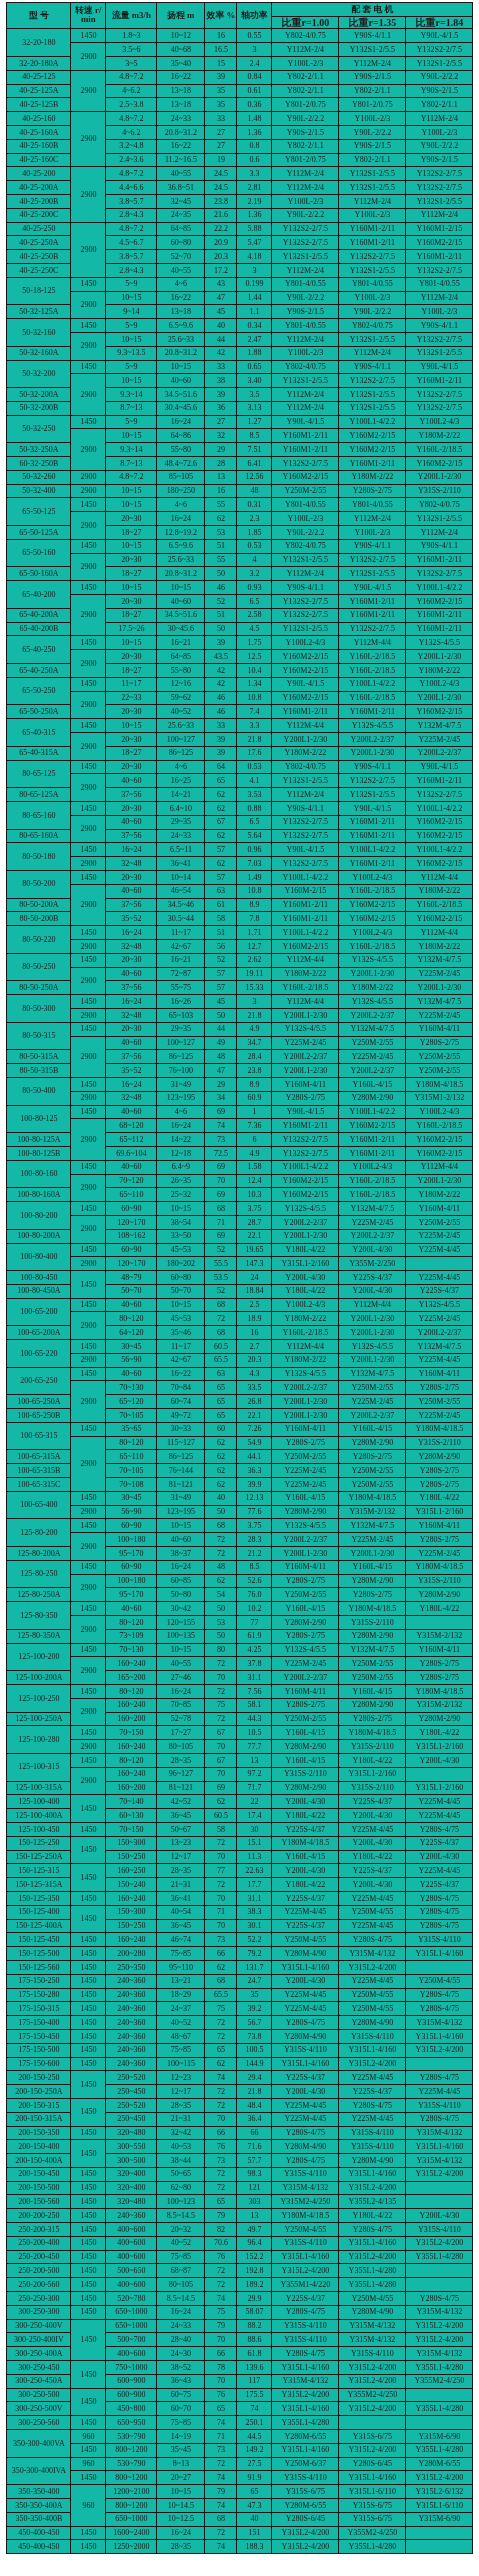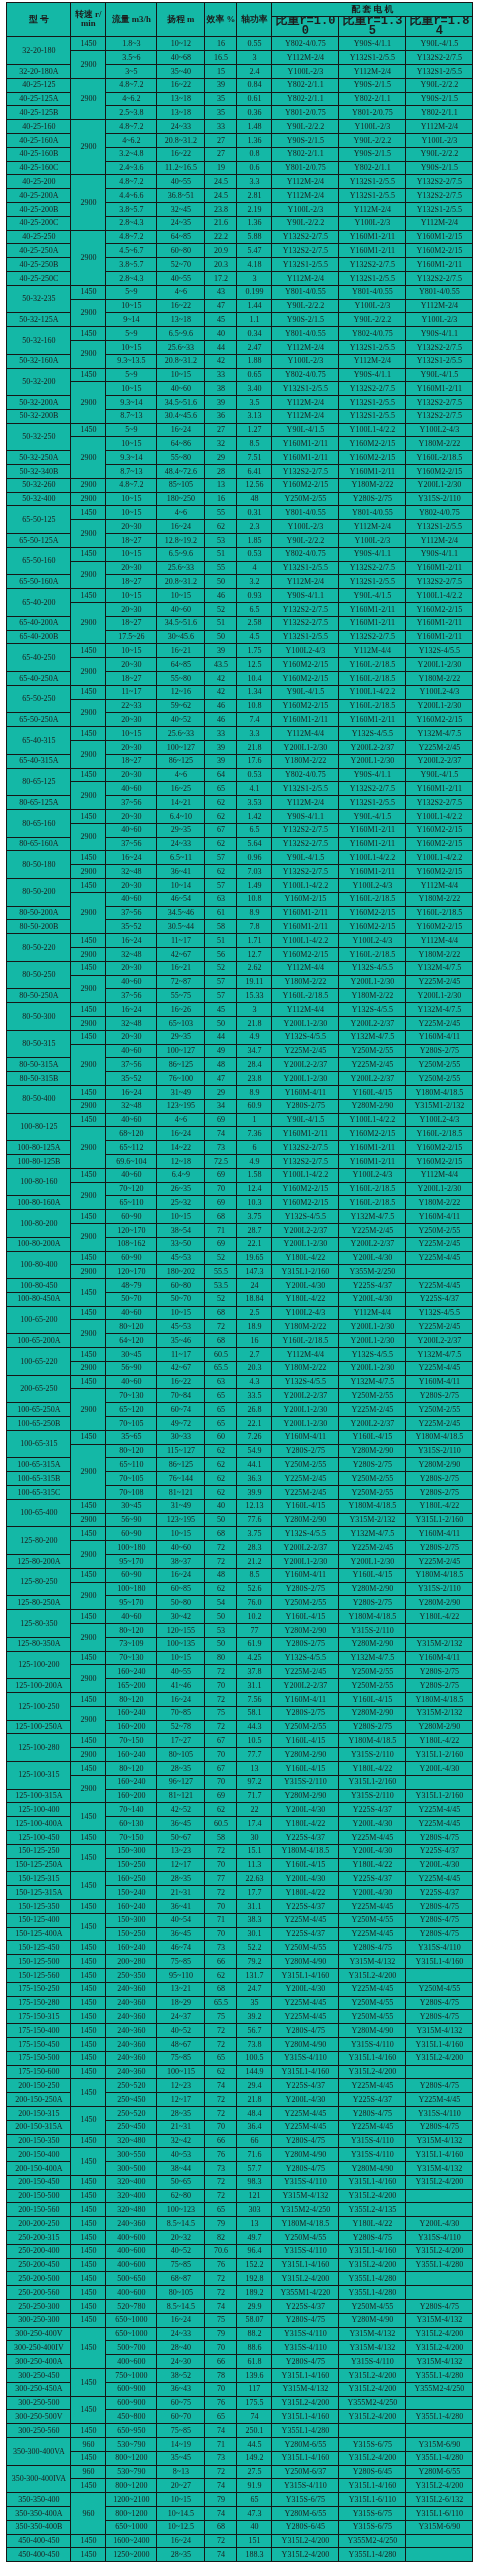--- a/index.html
+++ b/index.html
@@ -11,21 +11,21 @@
     text-align:center;
     vertical-align:middle;
     font-family:"Liberation Serif",serif;
     font-size:8px;
     line-height:9.6px;
     padding:0 0.8px;
     overflow:hidden;
     word-break:break-all;
   }
   table.spec thead th{font-size:8.8px;font-weight:bold;height:13.6px;}
-  table.spec thead tr.sub th{height:11.2px;font-size:12px;font-family:Liberation Mono, monospace;}
+  table.spec thead tr.sub th{height:11.2px;font-size:10px;}
   table.spec tbody td{height:12.8px;font-weight:normal;}
   td.c-model{letter-spacing:0;}
 </style>
 </head>
 <body>
 
 <div class="page">
   <table class="spec" id="spec-table">
     <colgroup>
       <col style="width:64px">
@@ -234,21 +234,21 @@
           <td class="c-model">40-25-250C</td>
           <td>2.8~4.3</td>
           <td>40~55</td>
           <td>17.2</td>
           <td>3</td>
           <td>Y112M-2/4</td>
           <td>Y132S1-2/5.5</td>
           <td>Y132S2-2/7.5</td>
         </tr>
         <tr>
-          <td class="c-model" rowspan="2">50-32-235</td>
+          <td class="c-model" rowspan="2">50-18-125</td>
           <td>1450</td>
           <td>5~9</td>
           <td>4~6</td>
           <td>43</td>
           <td>0.199</td>
           <td>Y801-4/0.55</td>
           <td>Y801-4/0.55</td>
           <td>Y801-4/0.55</td>
         </tr>
         <tr>
@@ -368,21 +368,21 @@
           <td class="c-model">50-32-250A</td>
           <td>9.3~14</td>
           <td>55~80</td>
           <td>29</td>
           <td>7.51</td>
           <td>Y160M1-2/11</td>
           <td>Y160M2-2/15</td>
           <td>Y160L-2/18.5</td>
         </tr>
         <tr>
-          <td class="c-model">50-32-340B</td>
+          <td class="c-model">60-32-250B</td>
           <td>8.7~13</td>
           <td>48.4~72.6</td>
           <td>28</td>
           <td>6.41</td>
           <td>Y132S2-2/7.5</td>
           <td>Y160M1-2/11</td>
           <td>Y160M2-2/15</td>
         </tr>
         <tr>
           <td class="c-model">50-32-260</td>
@@ -632,21 +632,21 @@
           <td>Y112M-2/4</td>
           <td>Y132S1-2/5.5</td>
           <td>Y132S2-2/7.5</td>
         </tr>
         <tr>
           <td class="c-model" rowspan="2">80-65-160</td>
           <td>1450</td>
           <td>20~30</td>
           <td>6.4~10</td>
           <td>62</td>
-          <td>1.42</td>
+          <td>0.88</td>
           <td>Y90S-4/1.1</td>
           <td>Y90L-4/1.5</td>
           <td>Y100L1-4/2.2</td>
         </tr>
         <tr>
           <td rowspan="2">2900</td>
           <td>40~60</td>
           <td>29~35</td>
           <td>67</td>
           <td>6.5</td>
@@ -1281,21 +1281,21 @@
           <td>40~55</td>
           <td>72</td>
           <td>37.8</td>
           <td>Y225M-2/45</td>
           <td>Y250M-2/55</td>
           <td>Y280S-2/75</td>
         </tr>
         <tr>
           <td class="c-model">125-100-200A</td>
           <td>165~200</td>
-          <td>41~46</td>
+          <td>27~46</td>
           <td>70</td>
           <td>31.1</td>
           <td>Y200L2-2/37</td>
           <td>Y250M-2/55</td>
           <td>Y280S-2/75</td>
         </tr>
         <tr>
           <td class="c-model" rowspan="2">125-100-250</td>
           <td>1450</td>
           <td>80~120</td>

